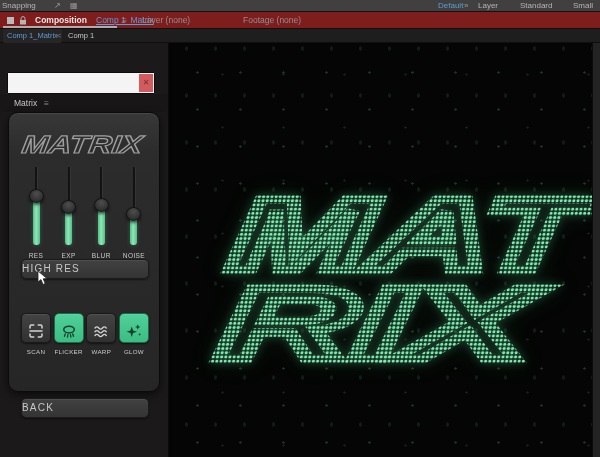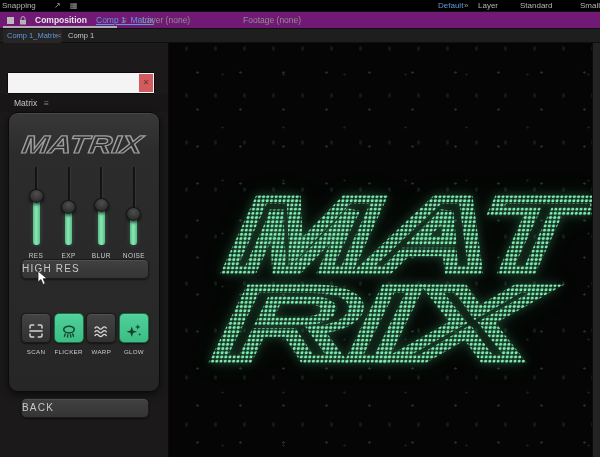--- a/index.html
+++ b/index.html
@@ -1,30 +1,30 @@
 <!DOCTYPE html>
 <html style="--accent-green: #3cbd83; --slider-green: #8aeab4; --led-green: #7eedb2; --link-blue: #5d9bd8; --close-red: #d15b5e;"><head>
 <meta charset="utf-8">
 <style>
   html,body{margin:0;padding:0;background:#141414;}
   *{box-sizing:border-box;font-family:"Liberation Sans","DejaVu Sans",sans-serif;}
   .screen{position:relative;width:600px;height:457px;background:#1b1919;overflow:hidden;
           -webkit-font-smoothing:antialiased;}
 
   
-  .toolbar{position:absolute;left:0;top:0;width:600px;height:12px;background:#000000;
-           border-bottom:1px solid #121212;text-align:right;}
+  .toolbar{position:absolute;left:0;top:0;width:600px;height:12px;background:#404040;
+           border-bottom:1px solid #121212;}
   .toolbar .txt{position:absolute;top:0;font-size:8px;color:#b4b4b4;line-height:12px;}
   .snapping{left:2px;top:-2px;}
   .t-ico{position:absolute;top:0;font-size:8px;color:#9a9a9a;line-height:12px;}
   .ws{color:#9e9e9e;}
   .ws.active{color:var(--link-blue,#5d9bd8);}
 
   
-  .tabbar{position:absolute;left:0;top:12px;width:600px;height:17px;background:#701a75;
+  .tabbar{position:absolute;left:0;top:12px;width:600px;height:17px;background:#7f1d1d;
           border-bottom:1px solid #101010;}
   .tabbar span{position:absolute;font-size:8.5px;line-height:17px;white-space:nowrap;}
   .sq-ico{left:7px;top:5px;width:7px;height:7px;background:#b9b9b9;position:absolute;}
   .lock-ico{position:absolute;left:19px;top:4px;}
   .comp-label{left:35px;color:#e6e6e6;font-weight:bold;}
   .comp-name{left:96px;color:var(--link-blue,#5d9bd8);text-decoration:underline;}
   .tab-menu{left:122px;color:#8d8d8d;}
   .layer-tab{left:142px;color:#8f8f8f;}
   .footage-tab{left:243px;color:#8f8f8f;}
   .tab-underline{position:absolute;left:3px;bottom:0;width:114px;height:2px;background:#c2c2c2;opacity:.85;}

